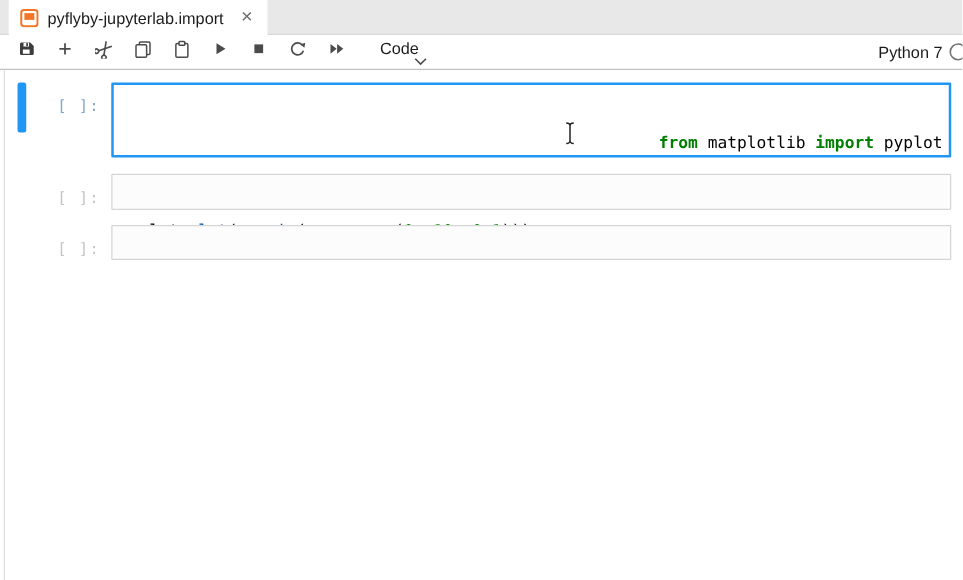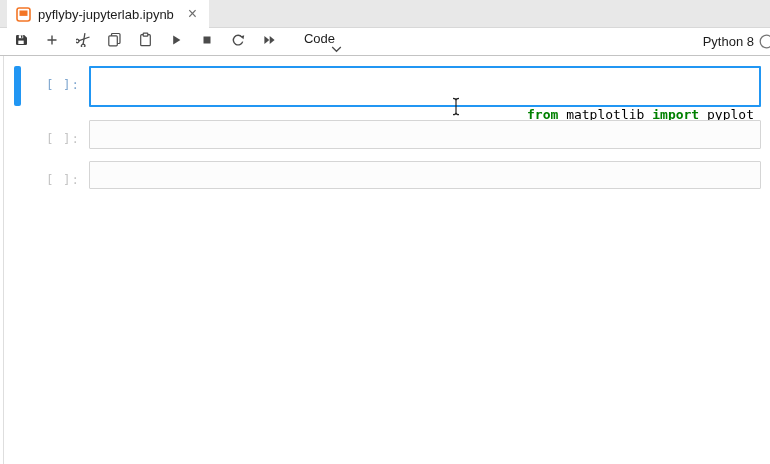--- a/index.html
+++ b/index.html
@@ -41,21 +41,21 @@
   .prompt { flex: none; width: 64px; text-align: right; padding: 11px 9px 0 0;
     font-family: "DejaVu Sans Mono", monospace; font-size: 12.5px;
     letter-spacing: 1px; color: var(--c-prompt-inactive, #c5c5c5); }
   .row.active .prompt { color: var(--c-prompt-active, #81a8d0); }
   .editor { flex: 1; position: relative; background: #fcfcfc;
     border: 1px solid #d5d5d5; border-radius: 1px; padding: 6px;
     font-family: "DejaVu Sans Mono", monospace; font-size: 13px;
     line-height: 16px; color: #000; white-space: pre; }
   .row.active .editor { background: #fff; border: 2px solid var(--c-accent, #2196f3);
     padding: 7px 5px; }
-  .row.r1 .editor { height: 41px; text-align: right; }
+  .row.r1 .editor { height: 60px; text-align: right; }
   .row.r2 .editor { height: 29px; }
   .row.r3 .editor { height: 28px; }
 
   .tk-keyword  { color: var(--c-keyword, #008000); font-weight: bold; }
   .tk-function { color: var(--c-function, #0055aa); }
   .tk-number   { color: var(--c-number, #008800); }
   .tk-plain    { color: #000; }
 
   .cursor-ibeam { position: absolute; left: 282px; top: 13px; }
 </style>
@@ -65,21 +65,21 @@
 <div class="app">
 
   <div class="tabbar">
     <div class="tab">
       <span class="nbicon">
         <svg width="15" height="15" viewBox="0 0 15 15">
           <rect x="1" y="1" width="13" height="13" rx="2.2" fill="none" stroke="#f37626" stroke-width="1.6"></rect>
           <rect x="3.5" y="3.5" width="8" height="5.4" fill="#f37626"></rect>
         </svg>
       </span>
-      <span>pyflyby-jupyterlab.ipynb</span>
+      <span>pyflyby-jupyterlab.import</span>
       <span class="tab-close">×</span>
     </div>
   </div>
 
   <div class="toolbar">
 
     <div class="tbtn">
       <span>
         <svg width="14" height="14" viewBox="0 0 14 14">
           <path d="M2 3.2q0-1.2 1.2-1.2h7L13 4.8v6q0 1.2-1.2 1.2H3.2Q2 12 2 10.8z" fill="#3d3d3d"></path>
@@ -168,21 +168,21 @@
       <span class="chev">
         <svg width="11" height="7" viewBox="0 0 11 7">
           <path d="M1.2 1 L5.5 5.3 L9.8 1" fill="none" stroke="#4b4b4b" stroke-width="1.3"></path>
         </svg>
       </span>
     </div>
 
     <div class="spacer"></div>
 
     <div class="kernel">
-      <span>Python 8</span>
+      <span>Python 7</span>
       <svg width="15" height="15" viewBox="0 0 15 15">
         <circle cx="7.5" cy="7.5" r="6.3" fill="none" stroke="#757575" stroke-width="1.3"></circle>
       </svg>
     </div>
   </div>
 
   <div class="leftline"></div>
 
   <div class="content">
     <div class="active-bar"></div>

